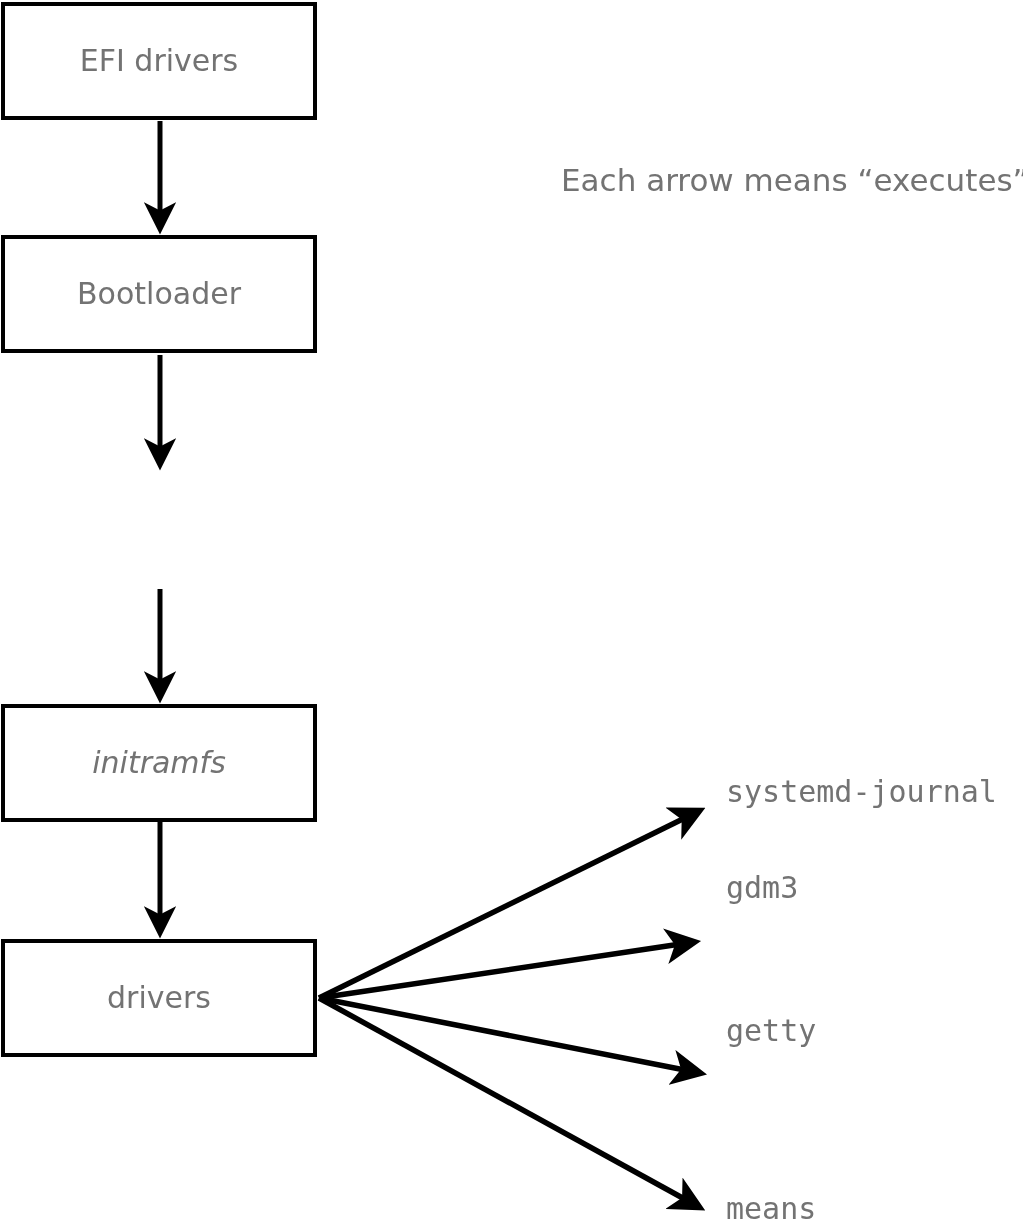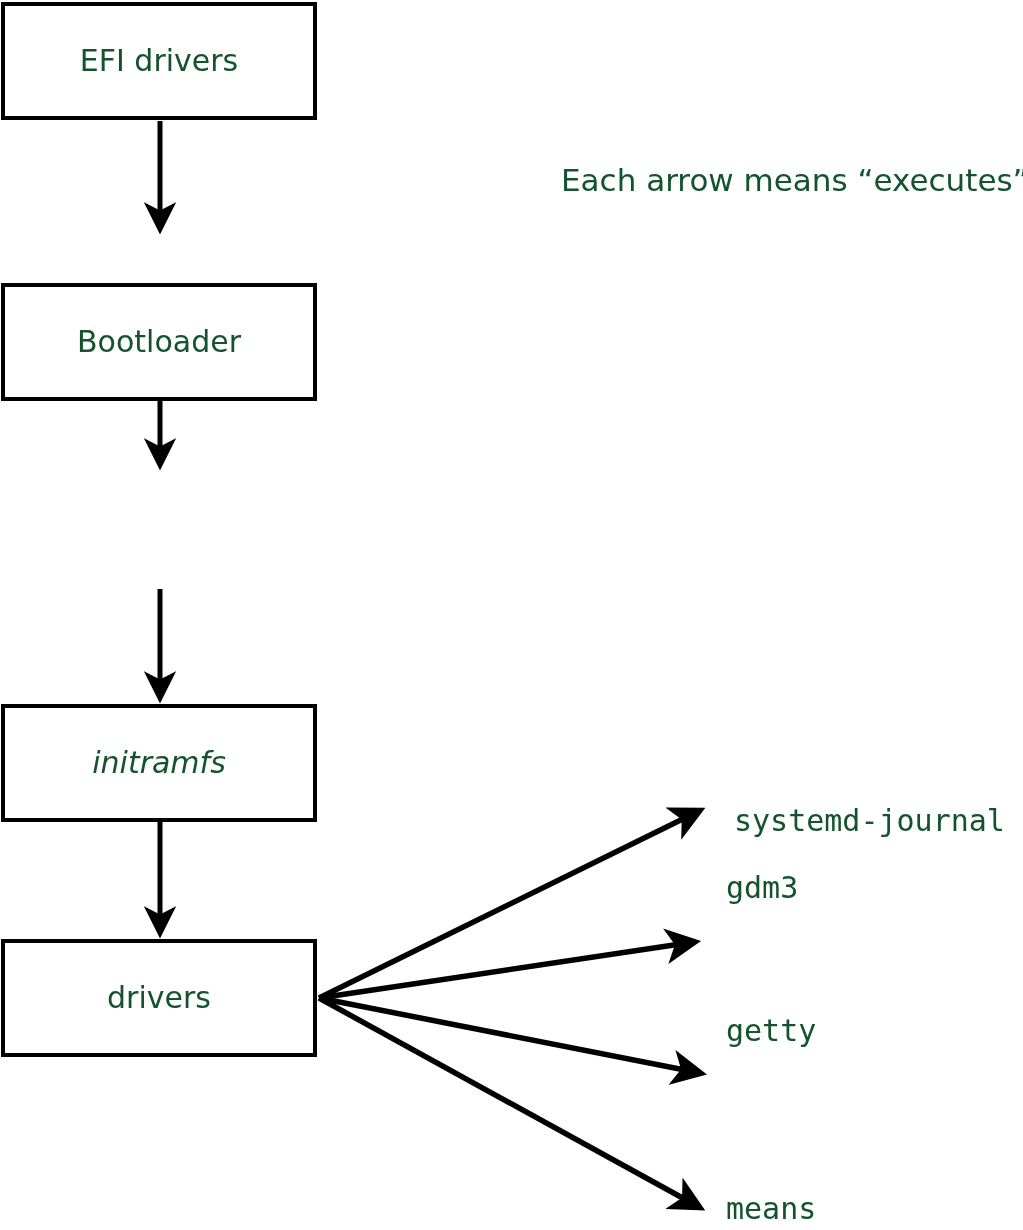--- a/index.html
+++ b/index.html
@@ -7,21 +7,21 @@
     padding: 0;
     background: #ffffff;
   }
   #canvas {
     position: relative;
     width: 1023px;
     height: 1230px;
     background: #ffffff;
     overflow: hidden;
     font-family: "DejaVu Sans", "Liberation Sans", sans-serif;
-    color: #14532d;
+    color: #737373;
   }
   #arrows {
     position: absolute;
     left: 0;
     top: 0;
     width: 1023px;
     height: 1230px;
   }
   .node-box {
     position: absolute;
@@ -75,36 +75,36 @@
     <line x1="319" y1="998" x2="699" y2="811" stroke="#000000" stroke-width="5.5" marker-end="url(#ah)"></line>
     <line x1="319" y1="998" x2="694" y2="942" stroke="#000000" stroke-width="5.5" marker-end="url(#ah)"></line>
     <line x1="319" y1="998" x2="700" y2="1073" stroke="#000000" stroke-width="5.5" marker-end="url(#ah)"></line>
     <line x1="319" y1="998" x2="699" y2="1207" stroke="#000000" stroke-width="5.5" marker-end="url(#ah)"></line>
   </svg>
 
   <div class="node-box" style="top: 2px;">
     <span>EFI drivers</span>
   </div>
 
-  <div class="node-box" style="top: 235px; margin-top: 48px;">
+  <div class="node-box" style="top: 235px;">
     <span>Bootloader</span>
   </div>
 
 
   <div class="node-box" style="top: 704px; font-style: italic;">
     <span>initramfs</span>
   </div>
 
   <div class="node-box" style="top: 939px;">
     <span>drivers</span>
   </div>
 
   <div class="note">Each arrow means “executes”.</div>
 
-  <div class="child-label" style="top: 821px; margin-left: 8px;">systemd-journal</div>
+  <div class="child-label" style="top: 792px;">systemd-journal</div>
 
   <div class="child-label" style="top: 888px;">gdm3</div>
 
   <div class="child-label" style="top: 1031px;">getty</div>
 
   <div class="child-label" style="top: 1209px;">means</div>
 
 </div>
 
 </body></html>

